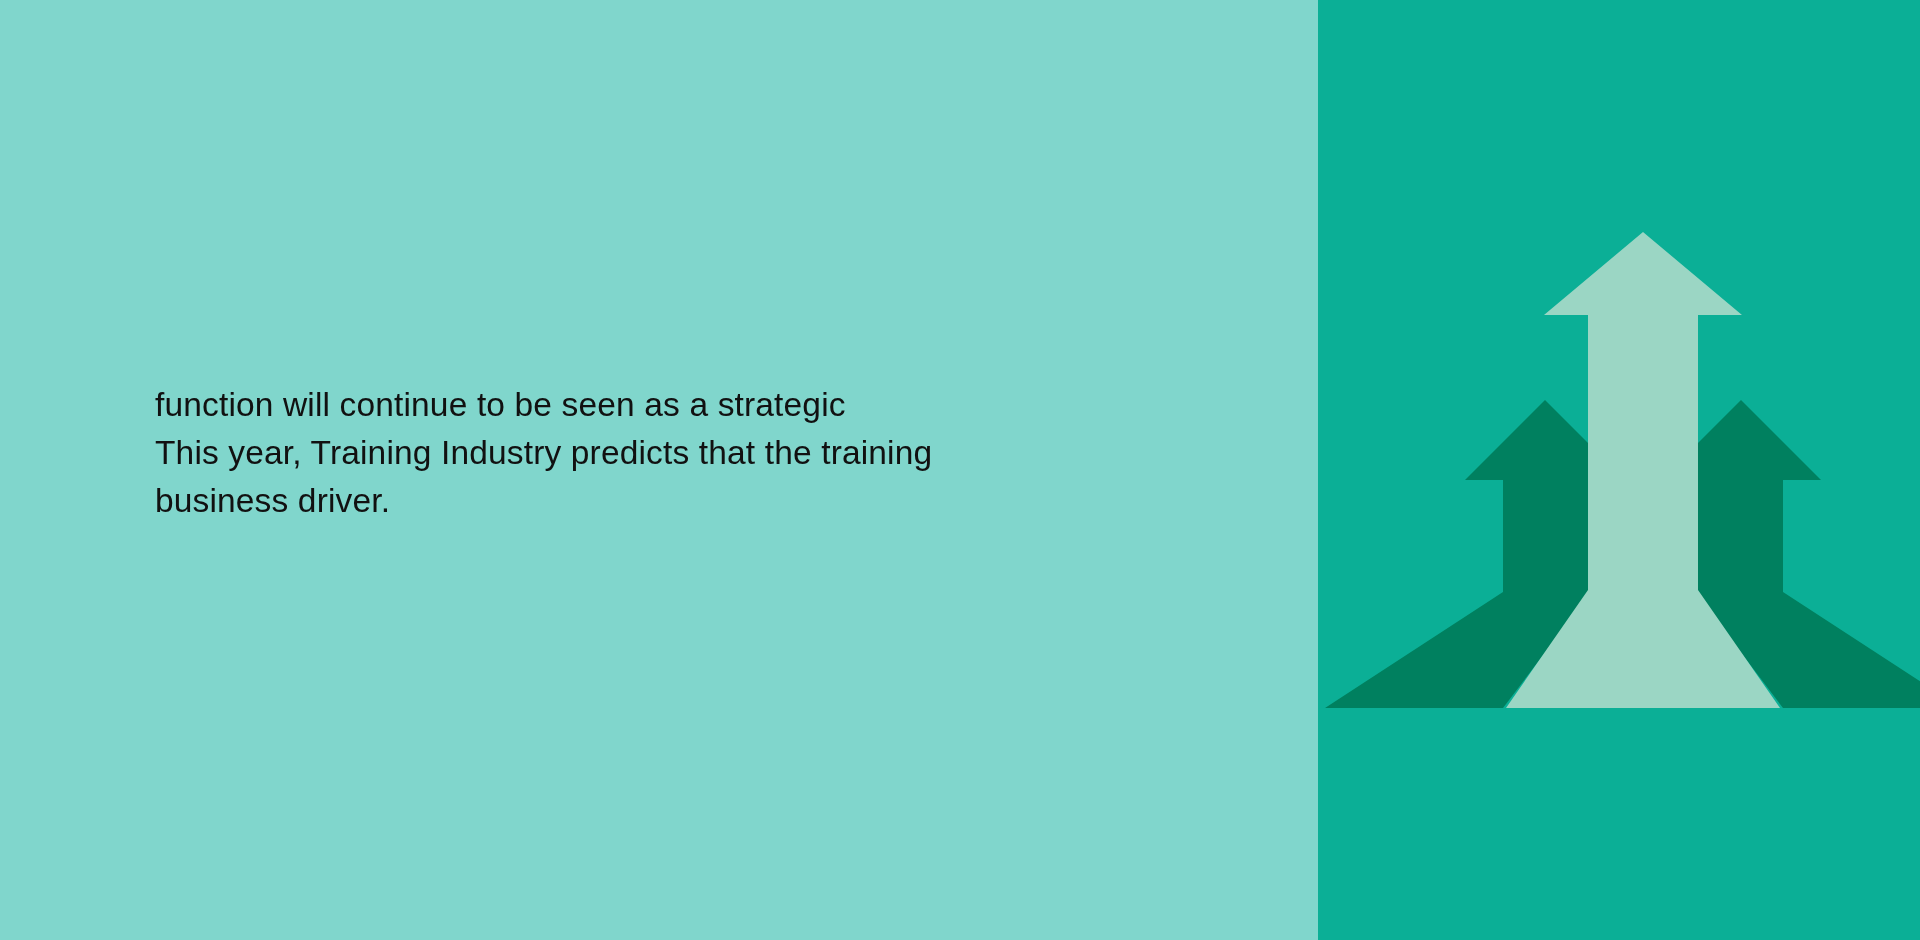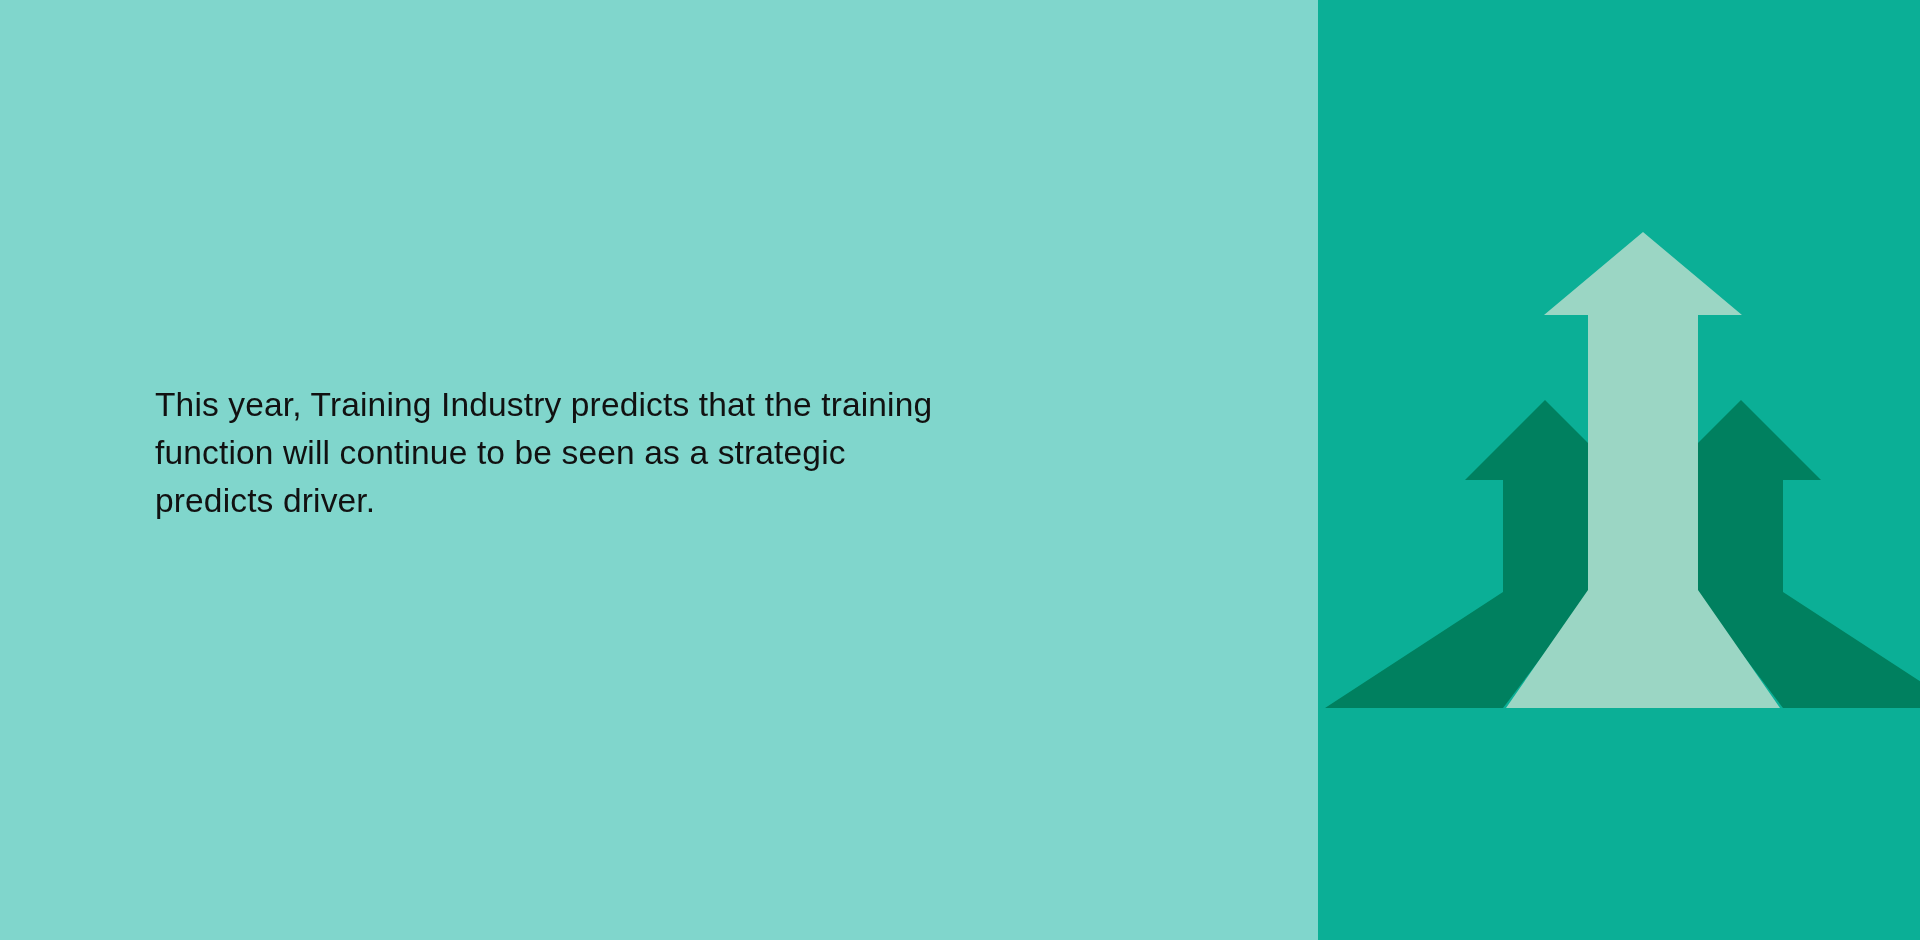--- a/index.html
+++ b/index.html
@@ -70,23 +70,23 @@
     height: 940px;
   }
 </style>
 </head>
 <body>
 
 <div class="slide">
 
   <div class="left-panel">
     <div class="quote-block">
+      <span class="quote-line">function will continue to be seen as a strategic</span>
       <span class="quote-line">This year, Training Industry predicts that the training</span>
-      <span class="quote-line">function will continue to be seen as a strategic</span>
-      <span class="quote-line">predicts driver.</span>
+      <span class="quote-line">business driver.</span>
     </div>
   </div>
 
   <div class="right-panel">
     <div class="arrow-art">
       <svg viewBox="0 0 602 940" xmlns="http://www.w3.org/2000/svg">
 
         <polygon fill="#00805F" points="227,400 307,480 273,480 273,592 185,708 7,708 185,592 185,480 147,480"></polygon>
 
         <polygon fill="#00805F" points="423,400 343,480 377,480 377,592 465,708 643,708 465,592 465,480 503,480"></polygon>

